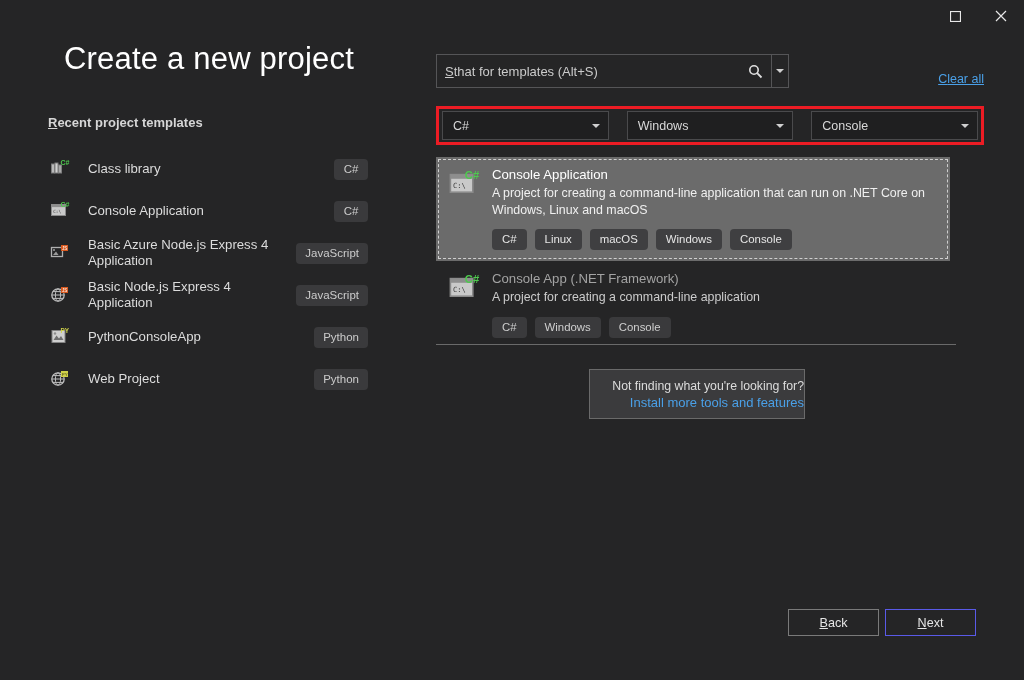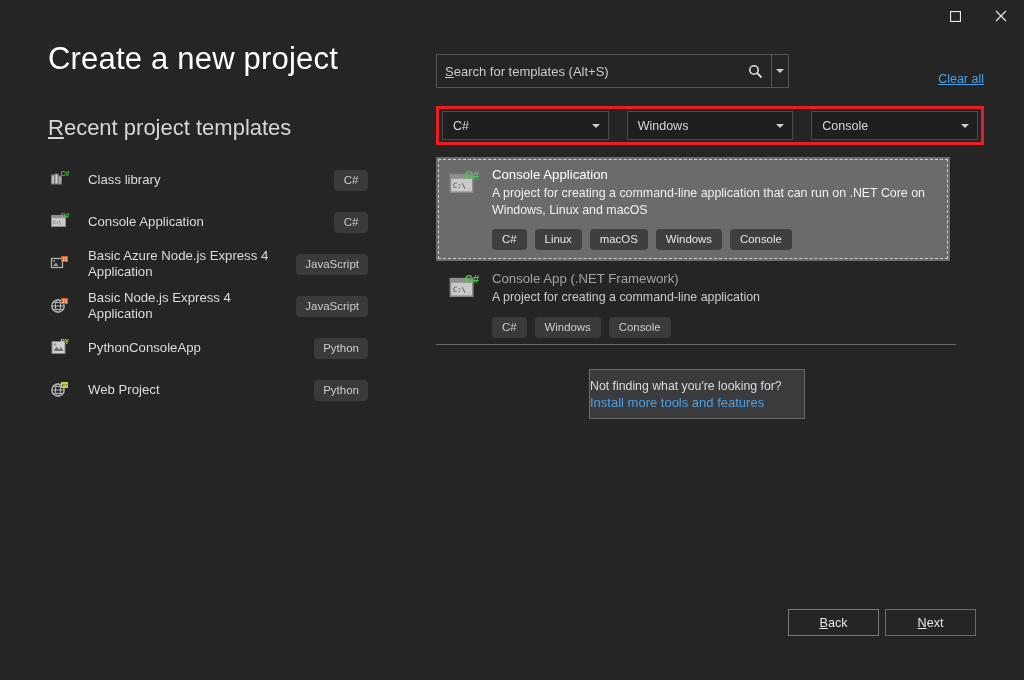--- a/index.html
+++ b/index.html
@@ -30,24 +30,24 @@
   }
   .winbtn svg { display: block; }
 
   
   .left-col {
     position: absolute; left: 48px; top: 40px; width: 350px;
   }
   .page-title {
     font-size: 31px; font-weight: 400; color: #ffffff;
     letter-spacing: .2px; line-height: 1.2;
-    margin: 0 0 38px 0; white-space: nowrap;
+    margin: 0 0 38px 16px; white-space: nowrap;
   }
   .recent-head {
-    font-size: 22px; color: #d6d6d6; font-weight: 400;
+    font-size: 13px; color: #d6d6d6; font-weight: 700;
     margin: 0 0 18px 0;
   }
   .recent-head .acc { text-decoration: underline; }
 
   .recent-list { width: 322px; }
   .recent-item {
     display: flex; align-items: center;
     height: 42px; padding: 0 2px;
     gap: 18px;
   }
@@ -162,21 +162,21 @@
 
   .divider {
     position: absolute; left: 436px; top: 344px;
     width: 520px; height: 1px; background: #6a6a6a;
   }
   .notfound {
     position: absolute; left: 589px; top: 369px;
     width: 216px; height: 50px;
     border: 1px solid #6a6a6a; background: #3b3b3d;
     display: flex; flex-direction: column;
-    align-items: flex-start; justify-content: center; gap: 2px;
+    align-items: flex-end; justify-content: center; gap: 2px;
   }
   .notfound-text { font-size: 12.3px; color: #dcdcdc; }
   .notfound-link { font-size: 13px; color: #4aa0e8; }
 
   
   .btn {
     position: absolute; height: 27px; width: 91px;
     display: flex; align-items: center; justify-content: center;
     font-size: 12.6px; color: #e6e6e6; background: #252526;
     border: 1px solid #7a7a7a;
@@ -269,21 +269,21 @@
             </svg></div>
           <div class="rlabel">Web Project</div>
           <div class="rtag">Python</div>
         </div>
       </div>
   </div>
 
   <div class="right-col">
     <div class="searchrow">
       <div class="searchbox">
-        <div class="search-ph"><span class="acc">S</span><span>earch for templates (Alt+S)</span></div>
+        <div class="search-ph"><span class="acc">S</span><span>that for templates (Alt+S)</span></div>
         <div class="search-icon-btn">
           <svg width="15" height="15" viewBox="0 0 15 15">
               <circle cx="6" cy="6" r="4.2" fill="none" stroke="#e0e0e0" stroke-width="1.6"></circle>
               <path d="M9.2 9.2 L13.5 13.5" stroke="#e0e0e0" stroke-width="1.8"></path>
             </svg>
         </div>
         <div class="search-split"></div>
         <div class="search-drop">
             <span class="caret"></span>
           </div>

